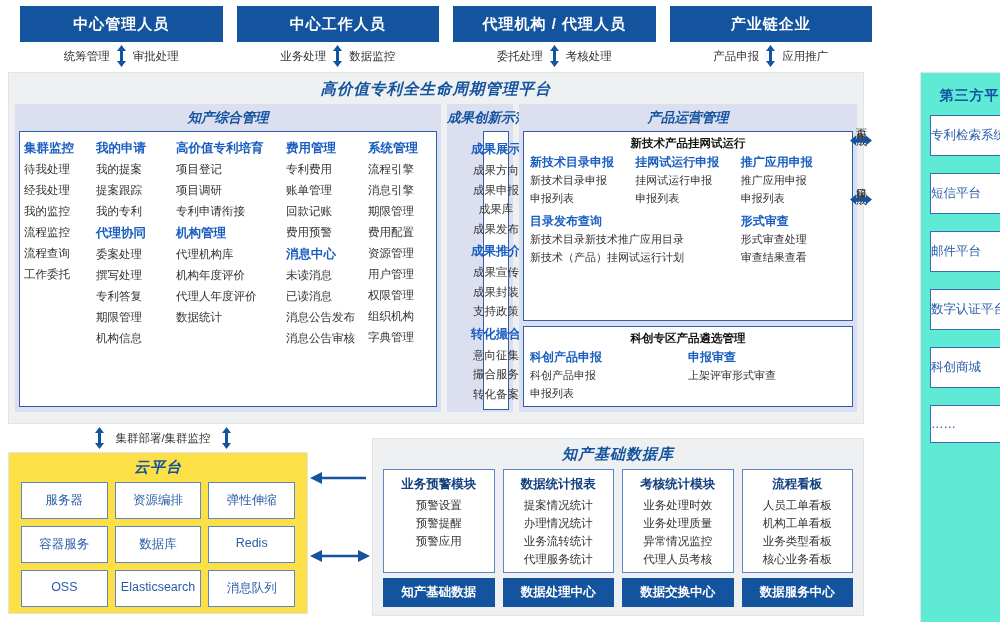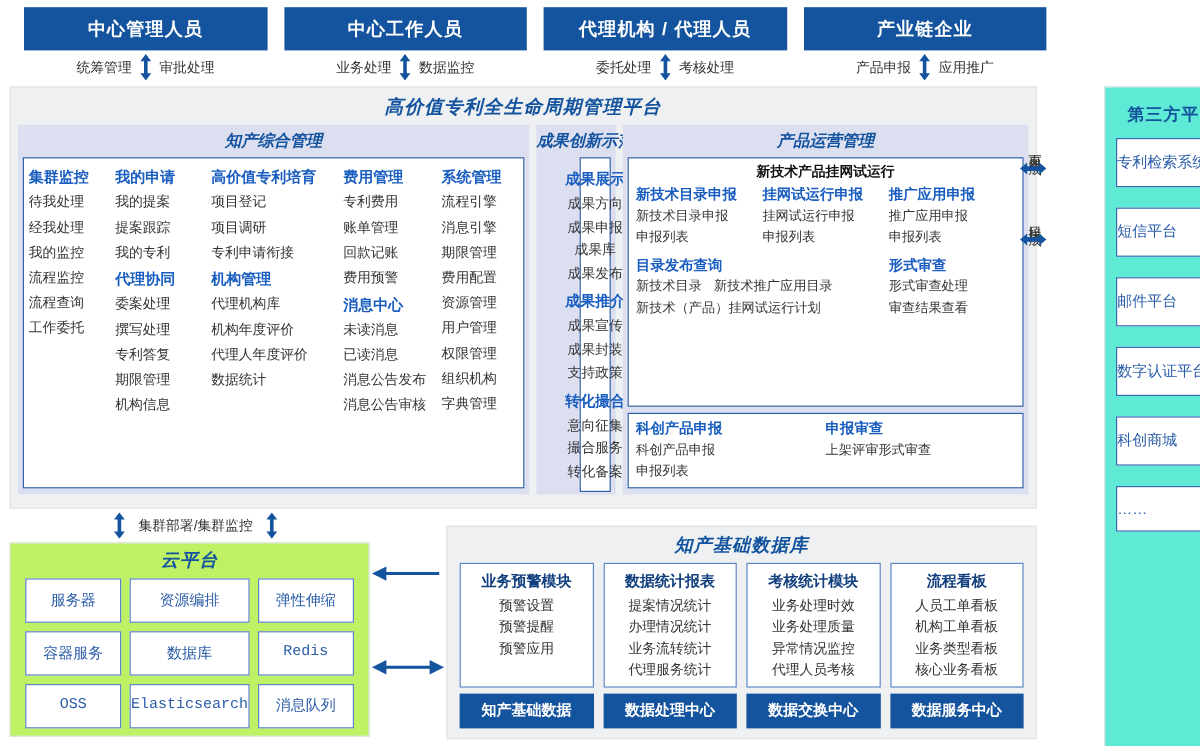--- a/index.html
+++ b/index.html
@@ -43,39 +43,39 @@
 
   
   .prod-wrap{display:flex;flex-direction:column;height:100%;gap:5px;}
   .sub-box{border:1.6px solid #2f5fa8;background:#fff;box-sizing:border-box;padding:4px 6px;}
   .sub-box.top{flex:1;}
   .sub-title{text-align:center;font-size:11.5px;font-weight:bold;color:#111;margin-bottom:3px;}
   .p-row{display:flex;}
   .p-col{flex:1;}
   .p-col .grp-h{font-size:12px;line-height:17px;}
   .p-col .itm{font-size:11px;line-height:18px;}
-  .inline-items{display:flex;gap:10px;}
+  .inline-items{display:flex;gap:0;}
 
   
   .tp{position:absolute;left:920px;top:72px;width:114px;height:602px;background:#5eead4;border:1px solid #e2e4e6;box-sizing:border-box;}
   .tp-title{text-align:center;font-size:14px;font-weight:bold;color:#14539e;padding-top:14px;letter-spacing:1px;}
   .tp-list{padding:10px 9px 0 9px;display:flex;flex-direction:column;gap:17px;}
   .tp-item{border:1.6px solid #3a6cb5;background:#fff;color:#2a5ca8;font-size:12.5px;text-align:left;padding:11px 0;box-sizing:border-box;}
 
   
   .integ{position:absolute;left:848px;top:120px;width:26px;height:280px;display:flex;flex-direction:column;align-items:center;gap:6px;font-size:11px;color:#333;}
   .vtext{writing-mode:vertical-rl;text-orientation:upright;letter-spacing:2px;line-height:13px;}
   .lr-arrow{display:inline-block;width:24px;height:13px;}
 
   
   .cluster{position:absolute;left:18px;top:424px;width:290px;height:28px;display:flex;align-items:center;justify-content:center;gap:10px;}
   .cluster .lbl{font-size:11.5px;color:#333;white-space:nowrap;}
 
   
-  .cloud{position:absolute;left:8px;top:452px;width:300px;height:162px;background:#bef264;border:1px solid #e2e4e6;box-sizing:border-box;font-family:Liberation Mono, monospace;}
+  .cloud{position:absolute;left:8px;top:452px;width:300px;height:162px;background:#fde047;border:1px solid #e2e4e6;box-sizing:border-box;}
   .cloud-title{text-align:center;font-size:15px;font-weight:bold;font-style:italic;color:#14539e;padding:5px 0 3px 0;letter-spacing:1px;}
   .cloud-grid{display:grid;grid-template-columns:repeat(3,1fr);gap:7px;padding:2px 12px 10px 12px;box-sizing:border-box;}
   .cloud-cell{border:1.4px solid #5d86c4;background:#fff;color:#2a5ca8;font-size:12.5px;text-align:center;padding:9px 0;box-sizing:border-box;}
 
   
   .mid-arrows{position:absolute;left:308px;top:452px;width:62px;height:162px;}
 
   
   .db{position:absolute;left:372px;top:438px;width:492px;height:178px;background:#eef0f1;border:1px solid #e2e4e6;box-sizing:border-box;}
   .db-title{text-align:center;font-size:15px;font-weight:bold;font-style:italic;color:#14539e;padding:6px 0 5px 0;letter-spacing:1px;}
@@ -248,20 +248,21 @@
                     <div class="itm">新技术（产品）挂网试运行计划</div>
                   </div>
                   <div class="p-col">
                     <div class="grp-h">形式审查</div>
                     <div class="itm">形式审查处理</div>
                     <div class="itm">审查结果查看</div>
                   </div>
                 </div>
               </div>
               <div class="sub-box">
+                <div class="sub-title">科创专区产品遴选管理</div>
                 <div class="p-row">
                   <div class="p-col">
                     <div class="grp-h">科创产品申报</div>
                     <div class="itm">科创产品申报</div>
                     <div class="itm">申报列表</div>
                   </div>
                   <div class="p-col">
                     <div class="grp-h">申报审查</div>
                     <div class="itm">上架评审形式审查</div>
                   </div>

